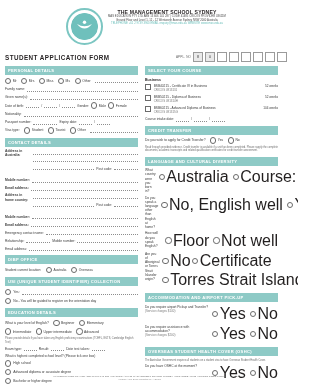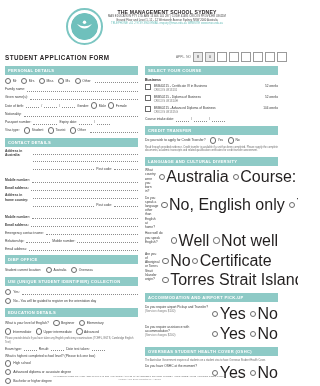--- a/index.html
+++ b/index.html
@@ -416,34 +416,34 @@
               <span class="radio"></span>
               <span>Course:</span>
             </span>
       </span>
     </div>
     <div class="qrow">
       <span class="qtext">Do you speak a language other than English at home?</span>
       <span class="qopts">
         <span class="opt">
               <span class="radio"></span>
-              <span>No, English only</span>
+              <span>No, English well</span>
             </span>
         <span class="opt">
               <span class="radio"></span>
               <span>Yes:</span>
             </span>
       </span>
     </div>
     <div class="qrow">
       <span class="qtext">How well do you speak English?</span>
       <span class="qopts">
         <span class="opt">
               <span class="radio"></span>
-              <span>Well</span>
+              <span>Floor</span>
             </span>
         <span class="opt">
               <span class="radio"></span>
               <span>Not well</span>
             </span>
       </span>
     </div>
     <div class="qrow">
       <span class="qtext">Are you of Aboriginal or Torres Strait Islander origin?</span>
       <span class="qopts" style="flex-direction:column;align-items:flex-start;gap:1px;">

